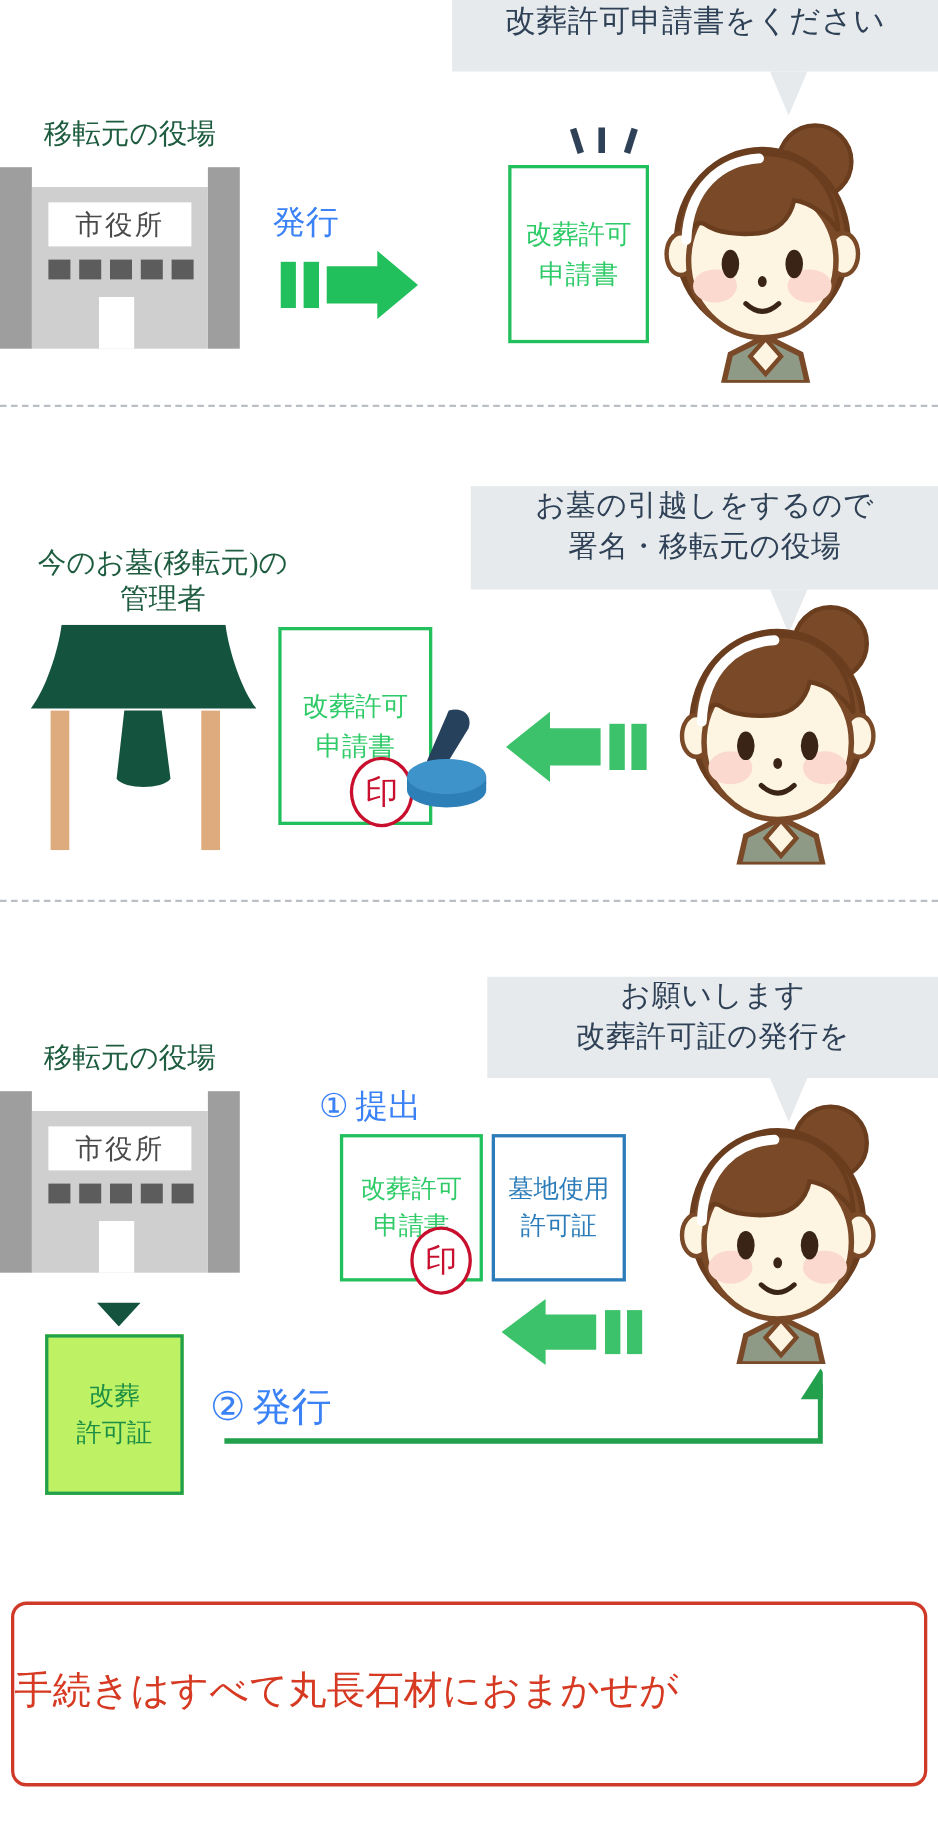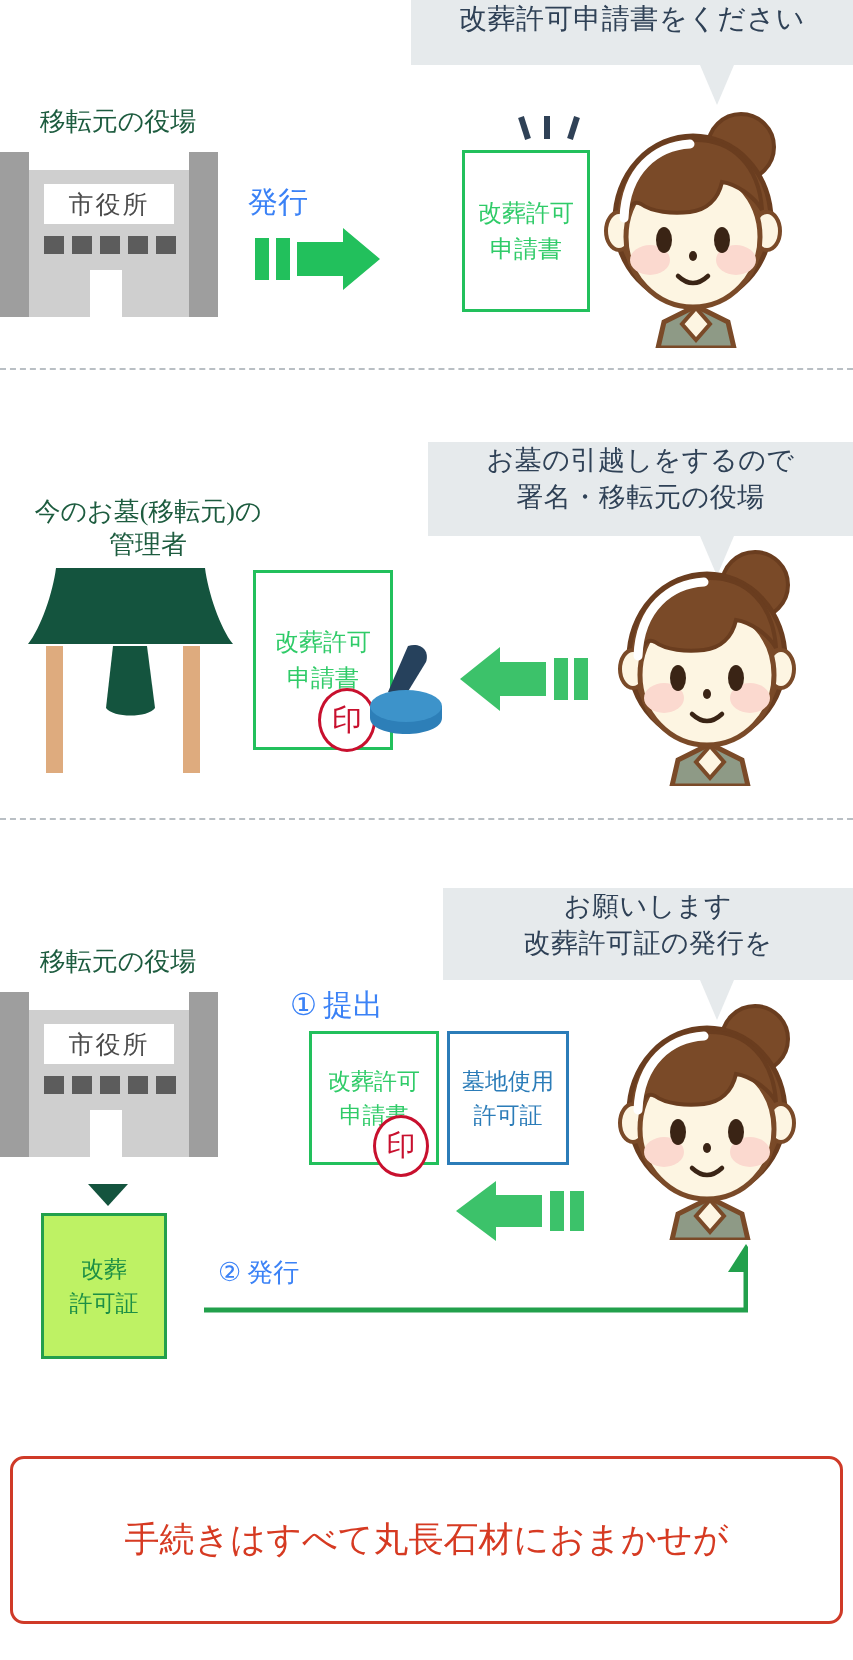--- a/index.html
+++ b/index.html
@@ -125,25 +125,26 @@
 
   
   .flowline { position: absolute; }
 
   
   .banner {
     position: absolute;
     border: 3px solid #cf3a28;
     border-radius: 14px;
     display: flex; flex-direction: column;
-    align-items: center; justify-content: center;
+    justify-content: center;
     color: #d63a22;
     line-height: 1.42;
     background: #ffffff;
     white-space: nowrap;
+    font-family: Liberation Mono, monospace;
   }
   .banner .ln { display: block; }
 </style>
 </head>
 <body>
 
 <div class="stage">
 
   <div>
 
@@ -390,21 +391,21 @@
         <ellipse cx="107" cy="156" rx="4" ry="5" fill="#3a2415"></ellipse>
         <path d="M92 176 Q107 190 122 176" fill="none" stroke="#3a2415" stroke-width="4.5" stroke-linecap="round"></path>
       </svg>
     </div>
 
     <div class="doc doc-fill-green" style="left:41px; top:1213px; width:126px; height:146px; font-size:23px;">
       <span class="ln">改葬</span>
       <span class="ln">許可証</span>
     </div>
 
-    <div class="txt-label" style="left:218px; top:1255px; font-size:26px;">
+    <div class="txt-label" style="left:191px; top:1255px; font-size:36px;">
       <span>②</span><span style="display:inline-block;width:6px;"></span><span>発行</span>
     </div>
 
     <div class="flowline" style="left:168px; top:1238px; width:580px; height:82px;">
       <svg width="580" height="82" viewBox="0 0 580 82">
         <path d="M36 72 L578 72 L578 20" fill="none" stroke="#22a04c" stroke-width="5"></path>
         <path d="M578 6 L596 34 L560 34 Z" fill="#22a04c"></path>
       </svg>
     </div>
   </div>

